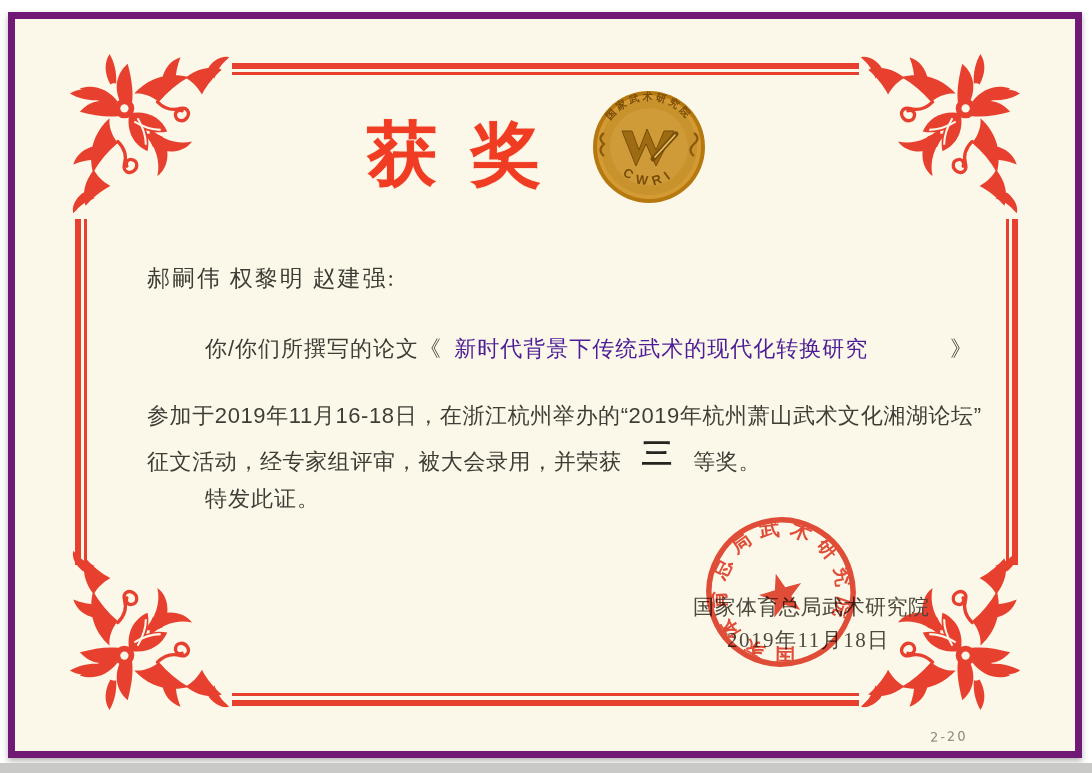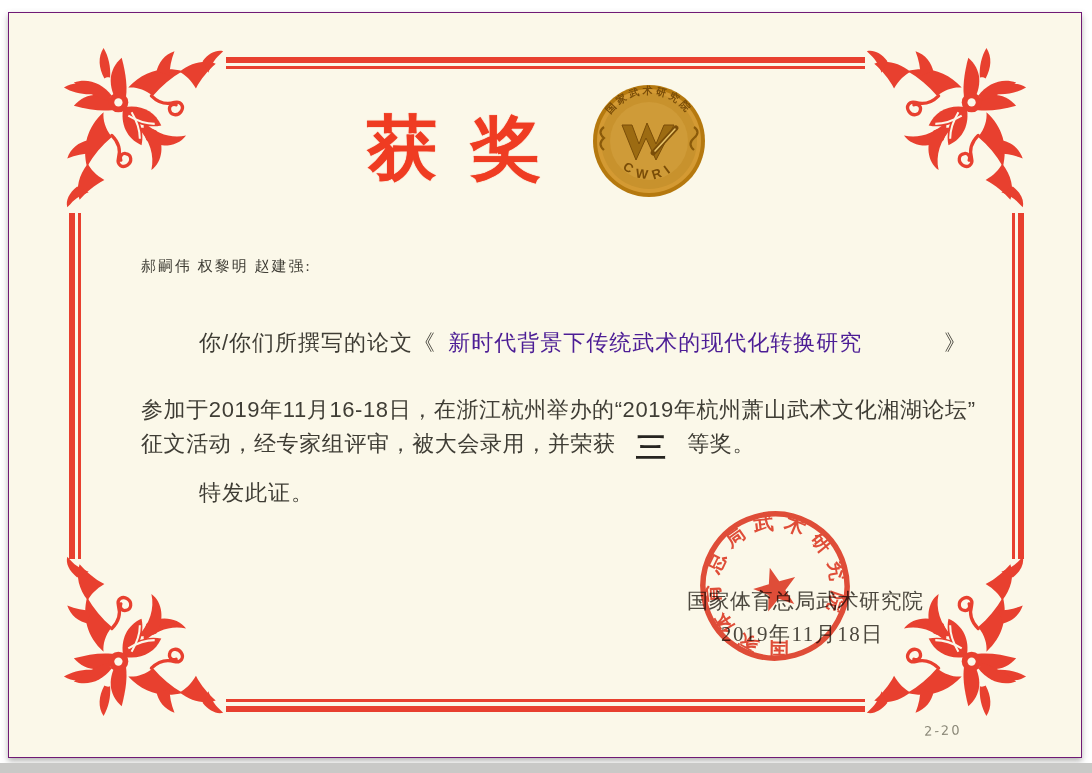--- a/index.html
+++ b/index.html
@@ -1,20 +1,20 @@
 <!DOCTYPE html>
 <html><head>
 <meta charset="utf-8">
 <style>
   html,body{margin:0;padding:0;background:#f4f4f2;}
   .scan{position:relative;width:1092px;height:773px;background:#ffffff;overflow:hidden;
         font-family:"Liberation Sans",sans-serif;}
   .scan-edge-bottom{position:absolute;left:0;right:0;bottom:0;height:10px;background:#c9c9c7;}
   .paper{position:absolute;left:8px;top:12px;right:10px;bottom:15px;background:#fbf8e9;
-         box-shadow:0 3px 6px rgba(90,90,88,.45);border:1px solid #701a75;}
+         box-shadow:0 3px 6px rgba(90,90,88,.45);border:7px solid #701a75;}
   
   .rule{position:absolute;background:#e8402f;}
   .rule-top-thick{left:217px;right:216px;top:44px;height:6px;}
   .rule-top-thin{left:217px;right:216px;top:53px;height:3px;}
   .rule-bottom-thin{left:217px;right:216px;bottom:55px;height:3px;}
   .rule-bottom-thick{left:217px;right:216px;bottom:45px;height:6px;}
   .rule-left-thick{left:60px;top:200px;height:346px;width:6px;}
   .rule-left-thin{left:69px;top:200px;height:346px;width:3px;}
   .rule-right-thick{right:57px;top:200px;height:346px;width:6px;}
   .rule-right-thin{right:66px;top:200px;height:346px;width:3px;}
@@ -25,30 +25,30 @@
   .corner.bl{left:50px;bottom:36px;transform:scaleY(-1);}
   .corner.br{right:50px;bottom:36px;transform:scale(-1,-1);}
   
   .title-row{position:absolute;left:0;right:0;top:86px;display:flex;justify-content:center;
              align-items:center;}
   .title-text{font-size:70px;font-weight:900;color:#ef3c22;letter-spacing:34px;margin-right:-34px;
               font-family:"Liberation Sans",sans-serif;text-shadow:0 0 1px #ef3c22;}
   .medallion{width:116px;height:116px;margin:-16px 16px 0 50px;flex:0 0 auto;}
   
   .ink{color:#3f3d35;}
-  .names{position:absolute;left:132px;top:244px;font-size:15px;letter-spacing:2px;
+  .names{position:absolute;left:132px;top:244px;font-size:23px;letter-spacing:2px;
          font-family:"Liberation Serif",serif;}
   .line1{position:absolute;left:190px;top:315px;width:768px;display:flex;align-items:baseline;
          font-size:22px;gap:12px;}
   .line1 .prefix,.line1 .suffix{letter-spacing:1px;}
   .paper-title{flex:1;font-family:"Liberation Serif",serif;font-size:22px;
                color:#4c1d95;letter-spacing:1px;}
   .line2{position:absolute;left:132px;top:366px;font-size:22px;letter-spacing:.6px;white-space:nowrap;margin-top:16px;}
   .line3{position:absolute;left:132px;top:416px;font-size:22px;letter-spacing:.6px;display:flex;
-         align-items:flex-start;}
+         align-items:flex-end;}
   .award{font-family:"Liberation Serif",serif;font-size:31px;font-weight:900;color:#26241f;
          margin:0 20px;transform:scaleY(.92);position:relative;top:-2px;}
   .closing{position:absolute;left:190px;top:465px;font-size:22px;letter-spacing:1px;}
   .issuer{position:absolute;left:678px;top:574px;font-size:21px;letter-spacing:.5px;
           font-family:"Liberation Serif",serif;color:#4c483e;}
   .issue-date{position:absolute;left:712px;top:607px;font-size:21px;letter-spacing:1.5px;
           font-family:"Liberation Serif",serif;color:#4c483e;}
   
   .stamp{position:absolute;left:680px;top:487px;width:172px;height:172px;
          transform:rotate(-16deg);mix-blend-mode:multiply;opacity:.92;}

